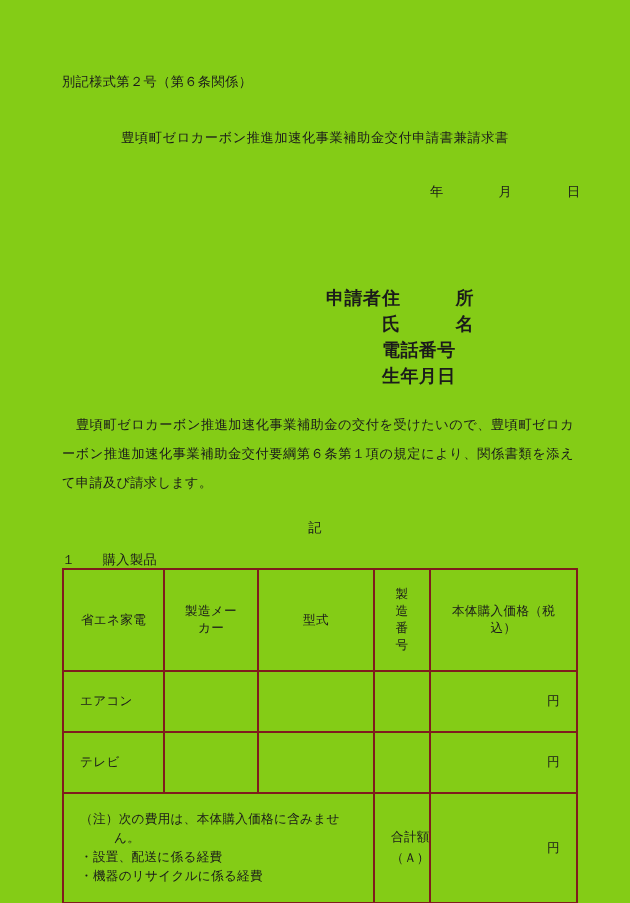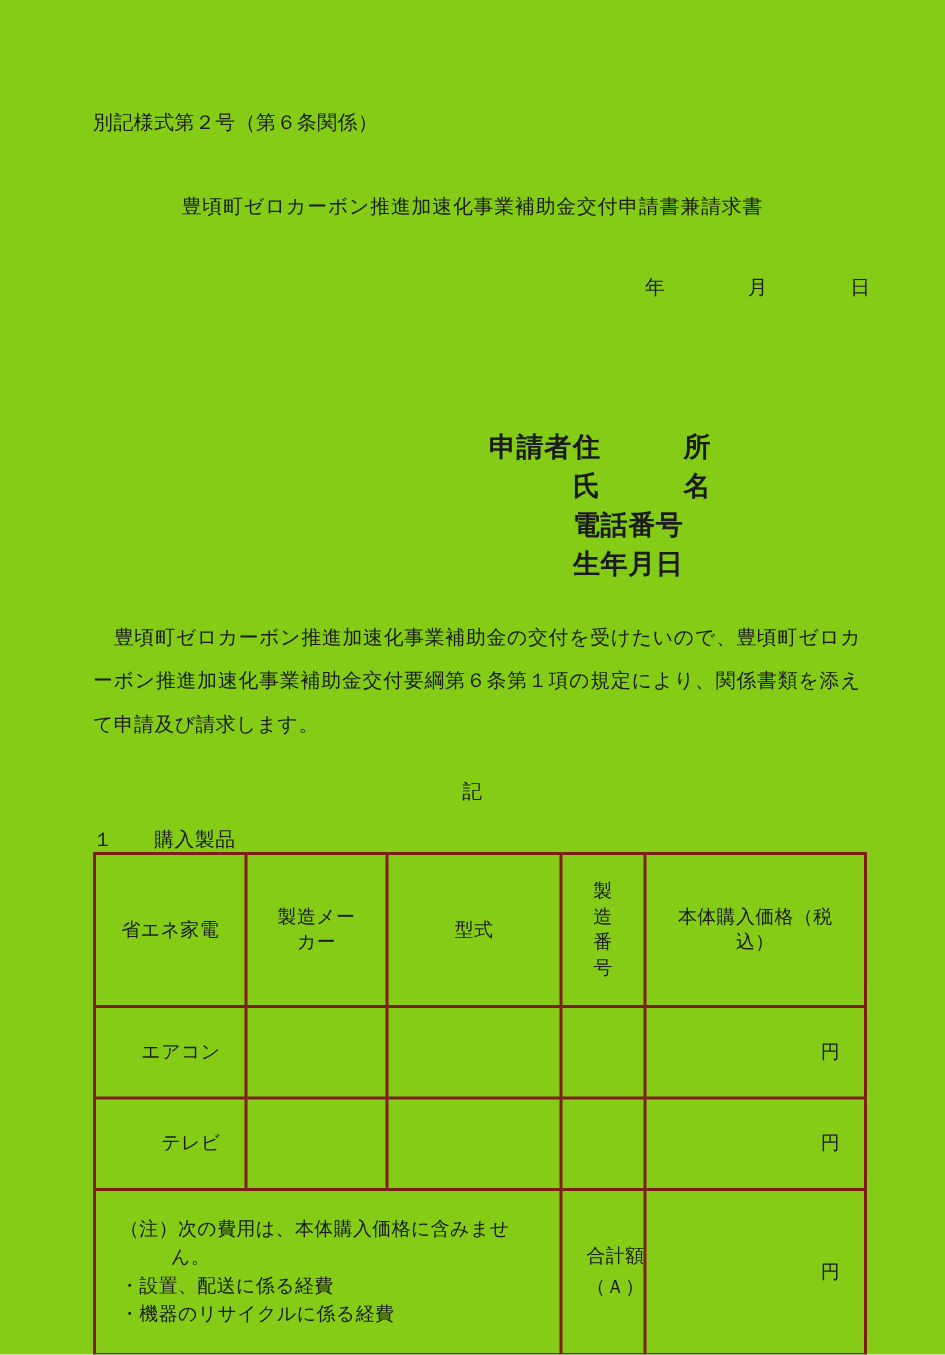--- a/index.html
+++ b/index.html
@@ -80,21 +80,21 @@
     vertical-align: middle;
     letter-spacing: 0.3px;
   }
   .c1 { width: 101px; }
   .c2 { width: 94px;  }
   .c3 { width: 116px; }
   .c4 { width: 56px;  }
   .c5 { width: 147px; }
 
   .th        { text-align: center; height: 27px; }
-  .row-label { text-align: right; height: 27px; }
+  .row-label { text-align: left; height: 27px; }
   .yen-cell  { text-align: right; padding-right: 8px; height: 27px; }
 
   .note-cell {
     padding: 3px 4px 5px 4px;
     vertical-align: top;
     line-height: 19px;
     white-space: pre;
     letter-spacing: 0.2px;
   }
   .note-indent { padding-left: 34px; display: block; }

